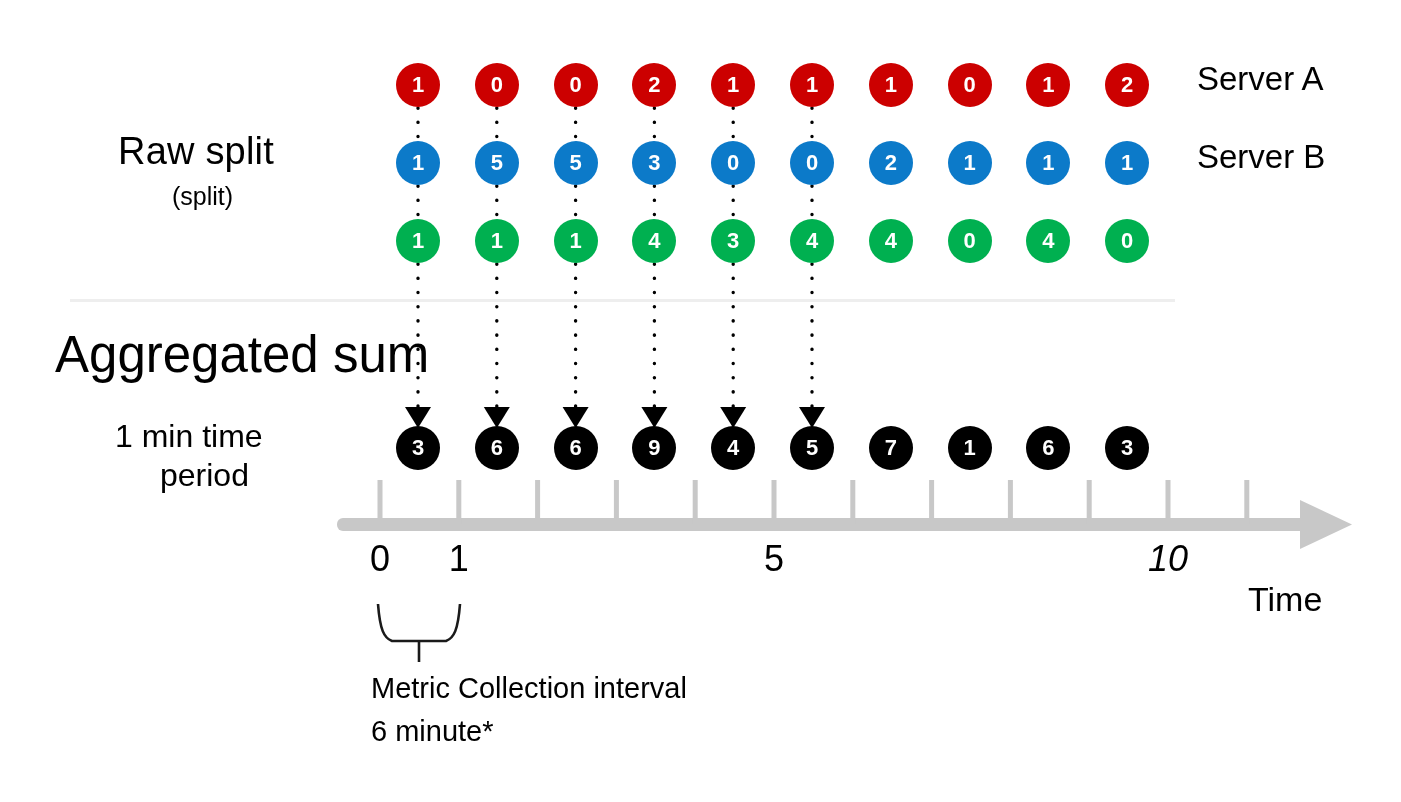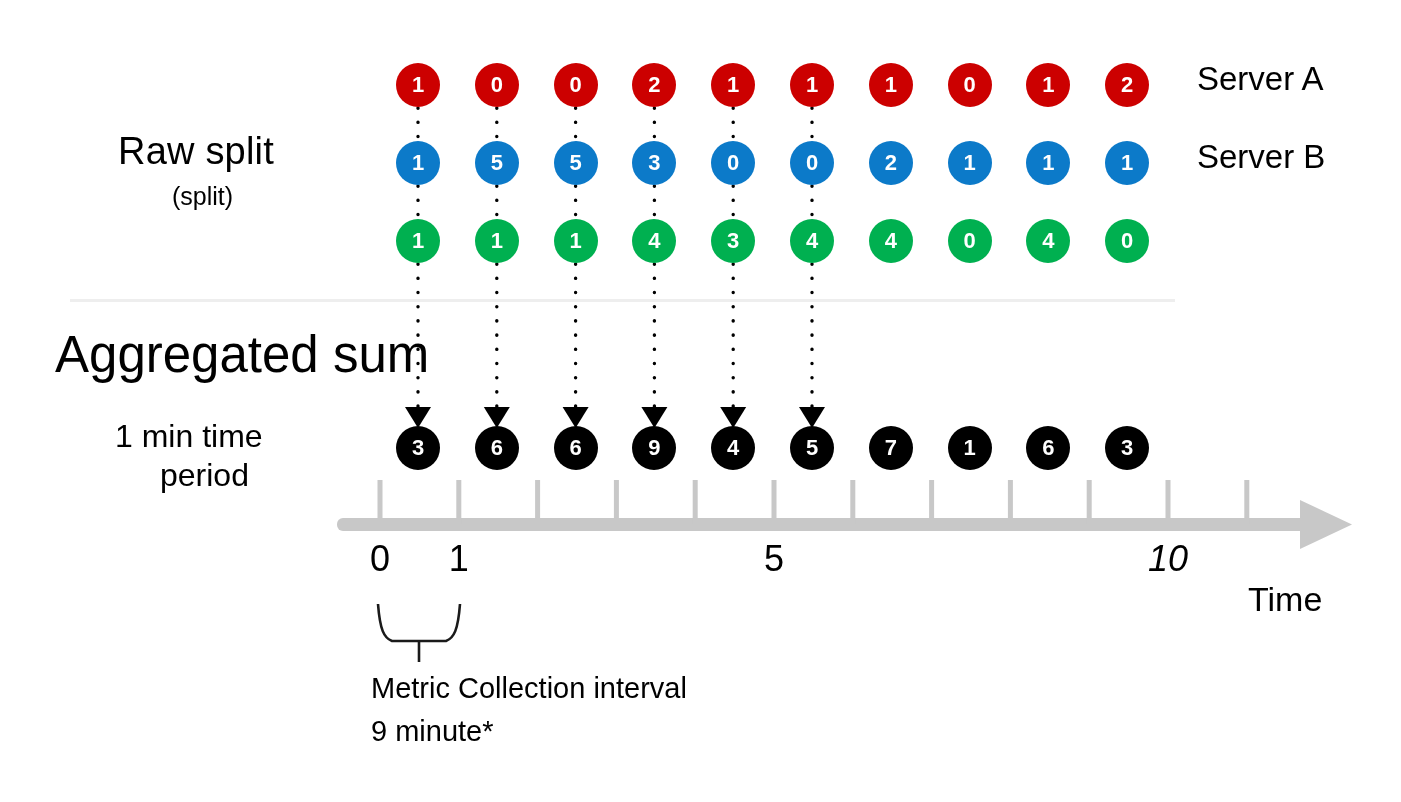--- a/index.html
+++ b/index.html
@@ -128,21 +128,21 @@
   <div class="txt raw-data-sub">(split)</div>
   <div class="txt agg-title">Aggregated sum</div>
   <div class="txt period-line1">1 min time</div>
   <div class="txt period-line2">period</div>
 
   <div class="txt server-label server-b">Server B</div>
   <div class="txt server-label server-a">Server A</div>
 
   <div class="txt time-label">Time</div>
   <div class="txt caption-l1">Metric Collection interval</div>
-  <div class="txt caption-l2">9 minute*</div>
+  <div class="txt caption-l2">6 minute*</div>
 
   <div class="divider"></div>
 
   <svg class="overlay" viewBox="0 0 1401 802">
     <g id="connectors">
         <line x1="418" x2="418" y1="108" y2="140" stroke="#000" stroke-width="3.4" stroke-linecap="round" stroke-dasharray="0.2 14"></line>
         <line x1="418" x2="418" y1="186" y2="218" stroke="#000" stroke-width="3.4" stroke-linecap="round" stroke-dasharray="0.2 14"></line>
         <line x1="418" x2="418" y1="264" y2="410" stroke="#000" stroke-width="3.4" stroke-linecap="round" stroke-dasharray="0.2 14"></line>
         <polygon points="405,407 431,407 418,428" fill="#000"></polygon>
         <line x1="496.8" x2="496.8" y1="108" y2="140" stroke="#000" stroke-width="3.4" stroke-linecap="round" stroke-dasharray="0.2 14"></line>

